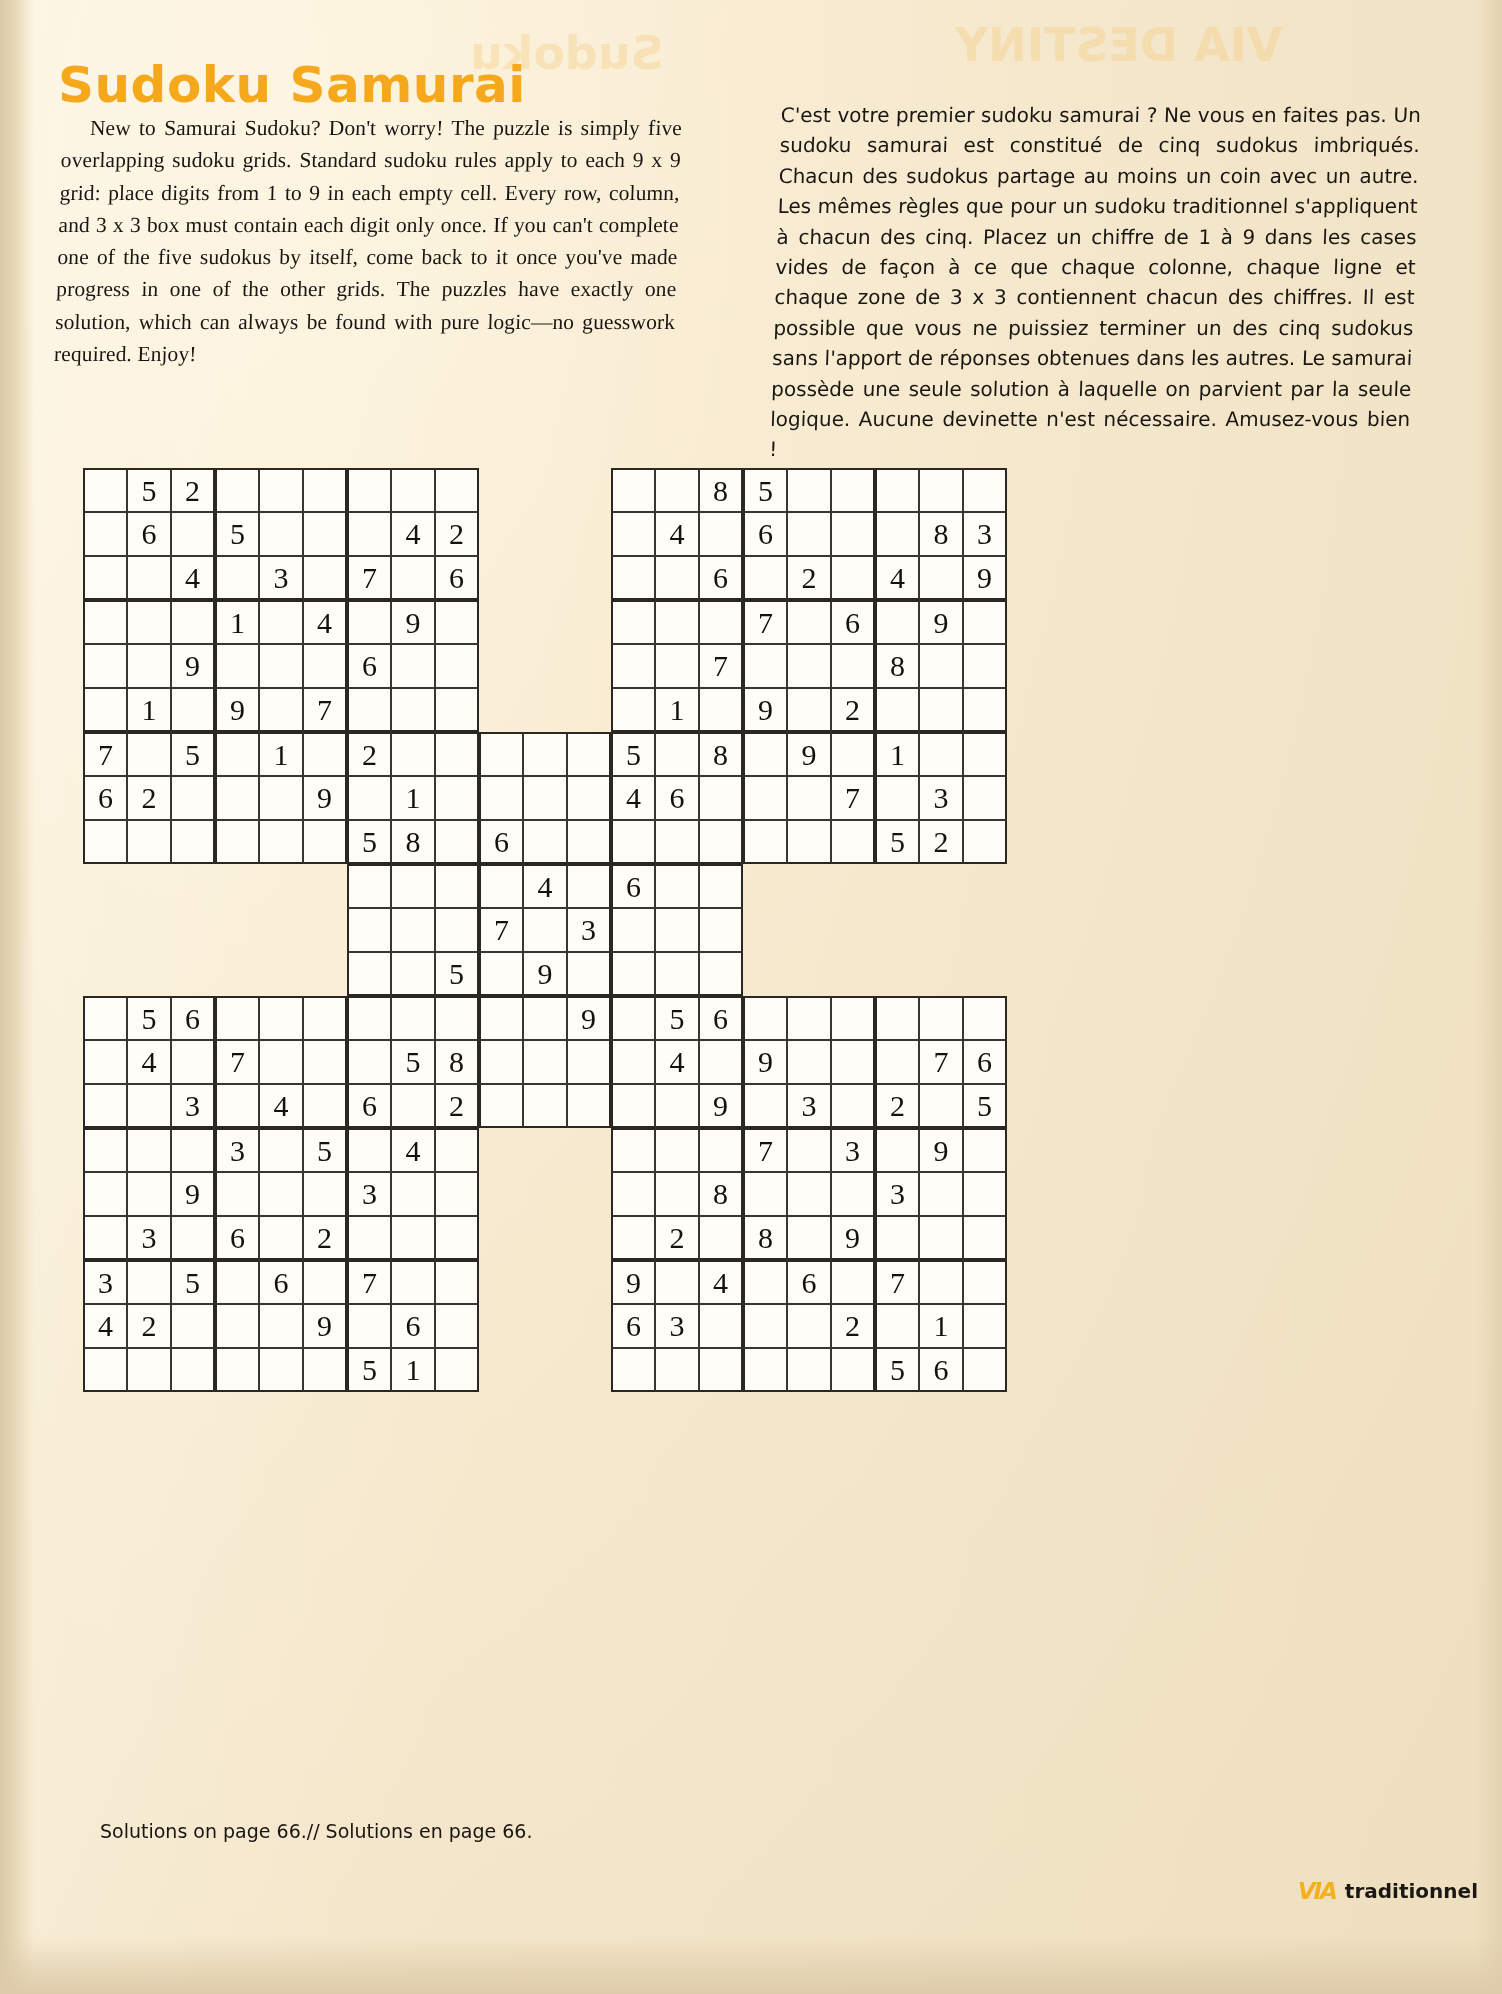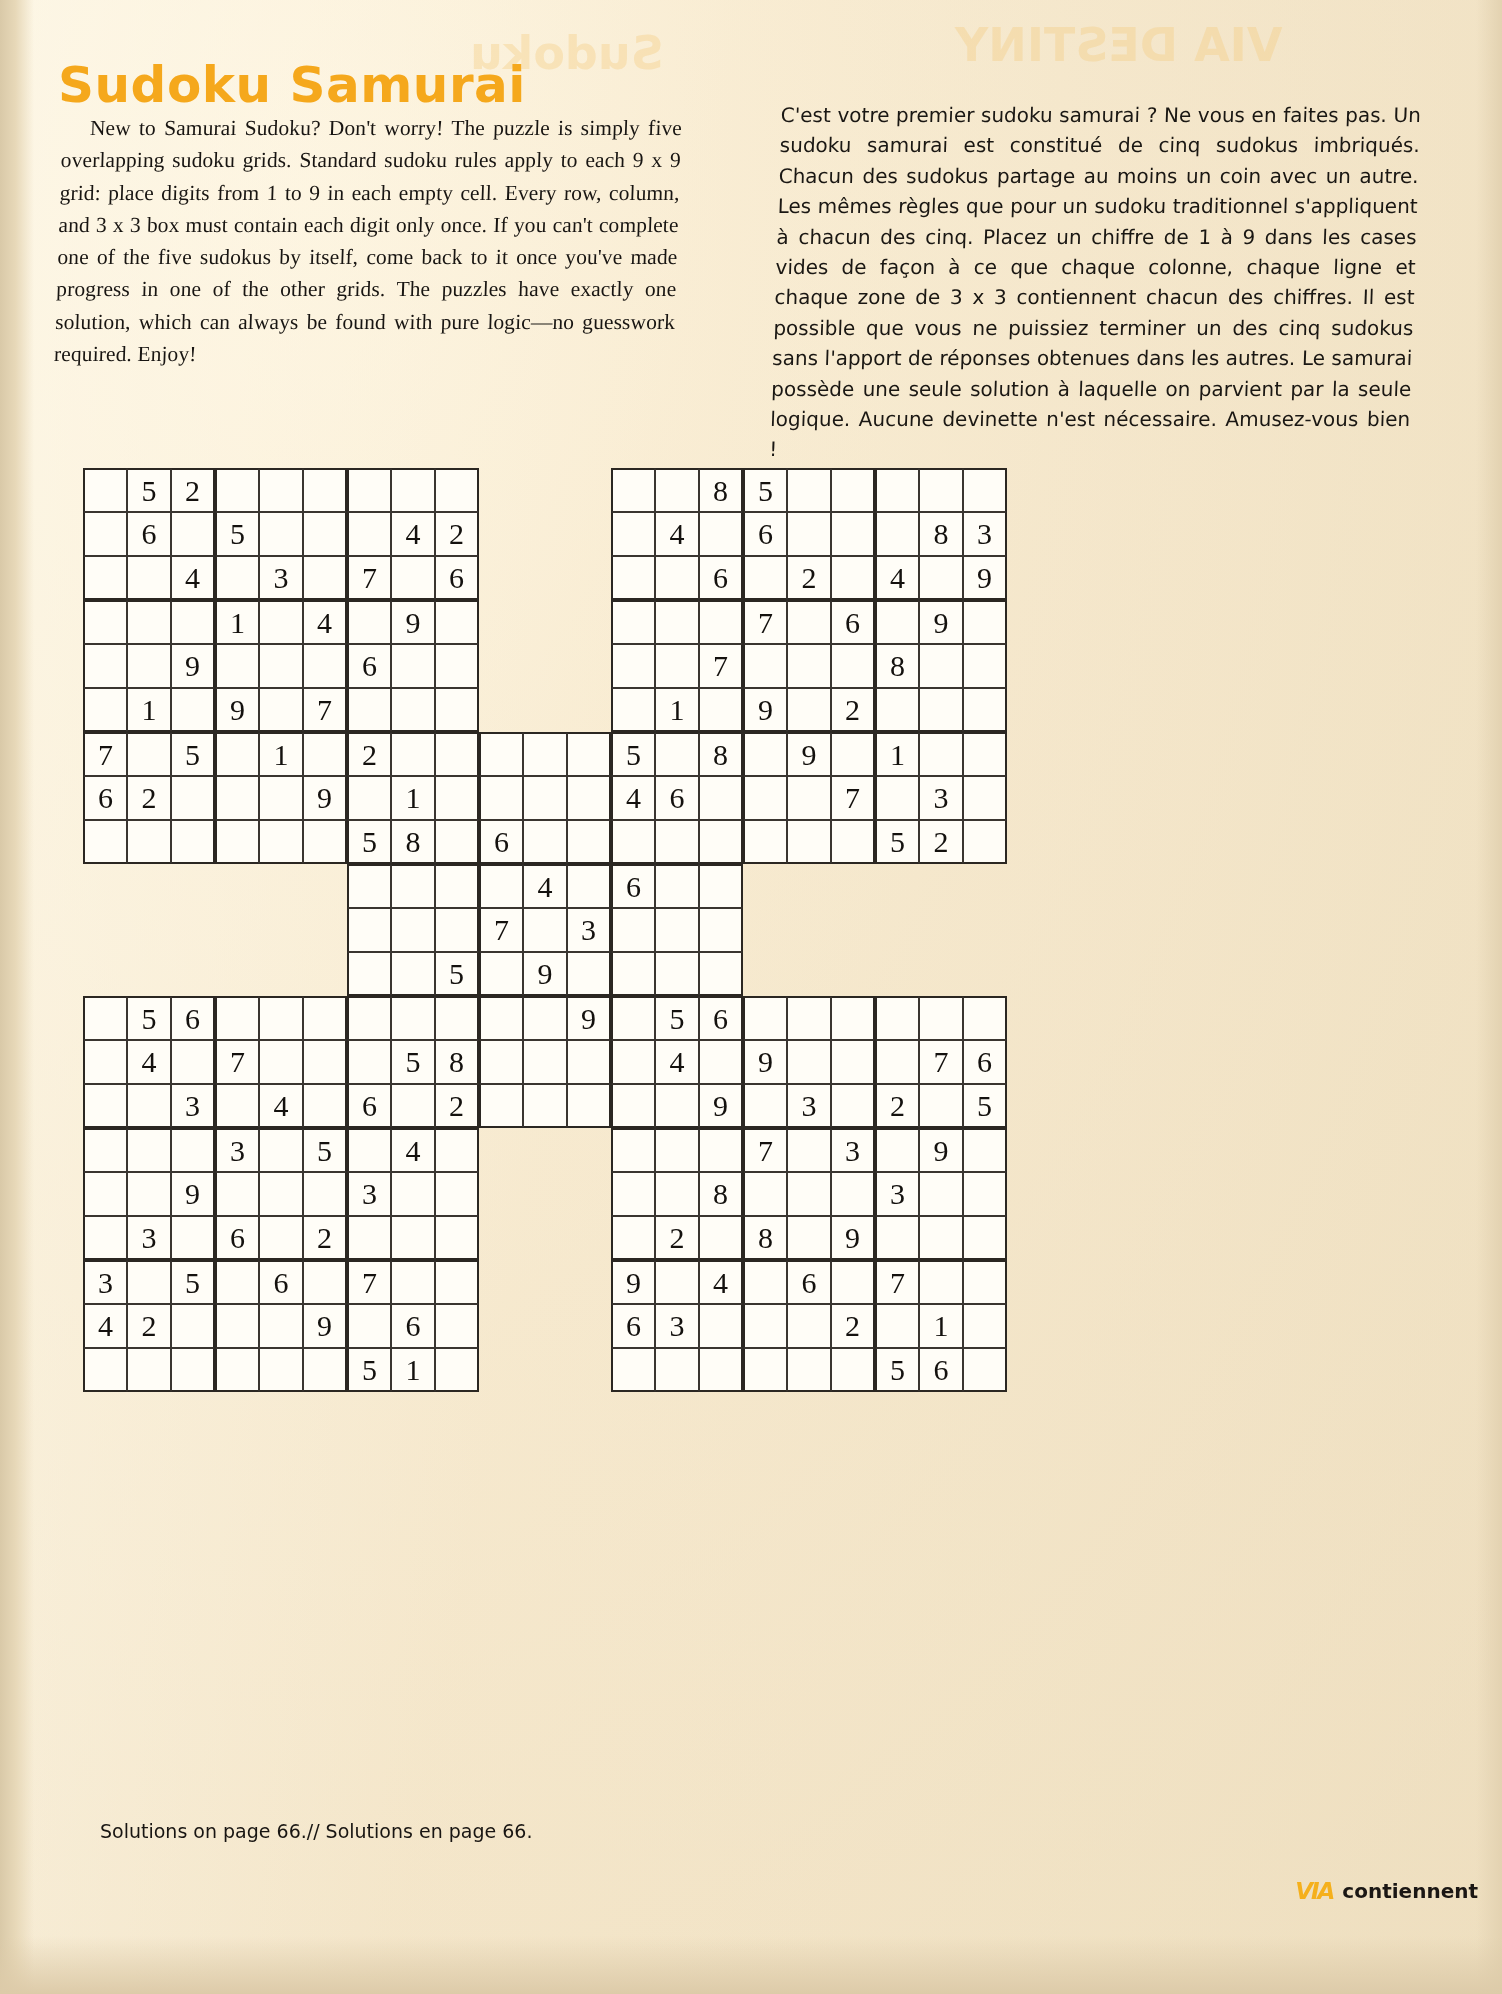--- a/index.html
+++ b/index.html
@@ -546,14 +546,14 @@
     <div class="cell thick-r thick-b" style="left: 831px; top: 1348px; width: 44px; height: 44px;"></div>
     <div class="cell thick-l thick-b" style="left: 875px; top: 1348px; width: 44px; height: 44px;">5</div>
     <div class="cell thick-b" style="left: 919px; top: 1348px; width: 44px; height: 44px;">6</div>
     <div class="cell thick-r thick-b" style="left: 963px; top: 1348px; width: 44px; height: 44px;"></div>
   </div>
 
 <div id="solutions-note">Solutions on page 66.// Solutions en page 66.</div>
 
 <div id="footer-logo">
   <span class="mark">VIA</span>
-  <span class="word">contiennent</span>
+  <span class="word">traditionnel</span>
 </div>
 
 </body></html>

